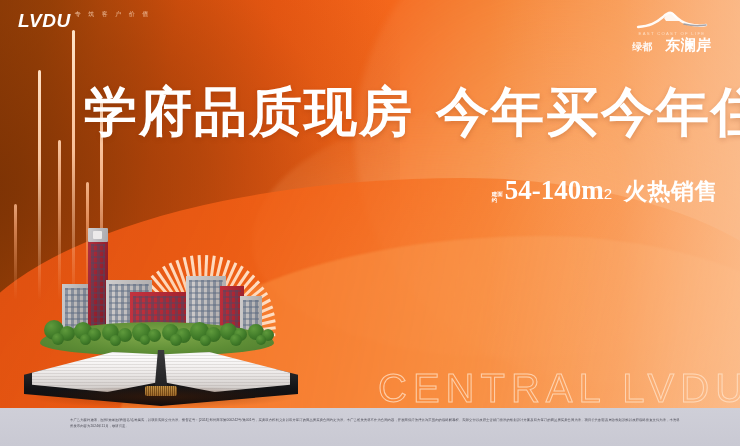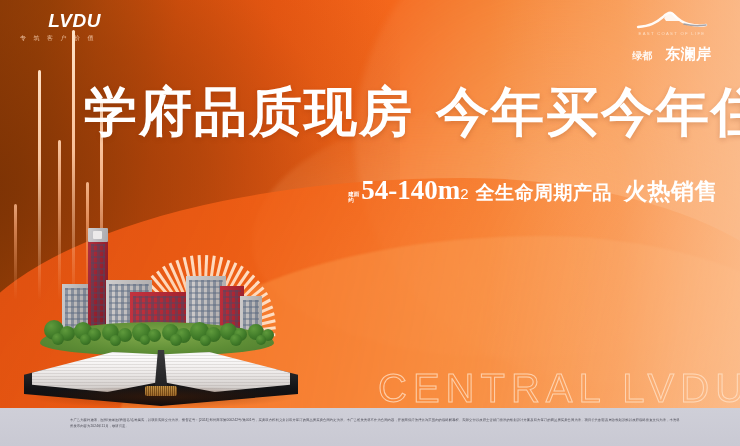--- a/index.html
+++ b/index.html
@@ -83,21 +83,21 @@
       rgba(255,200,158,.55) 0%, rgba(255,190,145,.18) 48%, rgba(255,190,145,0) 100%);
   }
 
   
   .vlines{position:absolute;left:0;top:0;width:210px;height:300px;}
   .vline{position:absolute;bottom:0;width:3px;border-radius:2px;}
 
   
   .logo-left{
     position:absolute;left:18px;top:10px;
-    display:flex;flex-direction:column;gap:2px;align-items:flex-end;
+    display:flex;flex-direction:row;gap:2px;
   }
   .logo-row{display:flex;align-items:center;gap:6px;}
   .logo-mark{
     font-size:19px;font-weight:bold;font-style:italic;
     color:#ffffff;letter-spacing:.5px;
     font-family:"Liberation Sans",sans-serif;
   }
   .logo-cn{
     font-size:17px;font-weight:bold;color:#ffffff;letter-spacing:1px;
   }
@@ -109,21 +109,21 @@
   .logo-right{
     position:absolute;right:16px;top:8px;
     width:104px;text-align:center;
   }
   .wave-mark{display:block;margin:0 auto;}
   .logo-right-en{
     font-size:4.2px;color:#ffe6d2;letter-spacing:1.3px;
     margin-top:1px;opacity:.85;white-space:nowrap;
   }
   .logo-right-cn{
-    margin-top:9px;display:flex;align-items:baseline;
+    margin-top:0;display:flex;align-items:baseline;
     justify-content:center;gap:13px;white-space:nowrap;
   }
   .lr-small{font-size:10px;color:#ffffff;font-weight:bold;opacity:.9;}
   .lr-big{font-size:15px;color:#ffffff;font-weight:bold;letter-spacing:.5px;}
 
   
   .headline{
     position:absolute;left:84px;top:86px;
     font-family:"Liberation Serif","DejaVu Serif",serif;
     font-weight:bold;
@@ -359,21 +359,20 @@
     <span>学府品质现房</span><span class="gap"></span><span>今年买今年住</span>
   </div>
 
   <div class="subhead">
     <span class="sh-prefix">
       <span>建面</span>
       <span>约</span>
     </span>
     <span class="sh-area">54-140m</span>
       <span class="sh-sup">2</span>
-    <span class="sh-cn">全生命周期产品</span>
     <span class="sh-cn2">火热销售</span>
   </div>
 
   <div class="arch-wrap">
     <div class="arch-core"></div>
     <div id="rays">
         <div class="ray" style="height: 72.349px; transform: translateX(-50%) rotate(-88deg);"></div>
         <div class="ray" style="height: 73.2764px; transform: translateX(-50%) rotate(-82.6667deg);"></div>
         <div class="ray" style="height: 74.1928px; transform: translateX(-50%) rotate(-77.3333deg);"></div>
         <div class="ray" style="height: 75.0902px; transform: translateX(-50%) rotate(-72deg);"></div>

